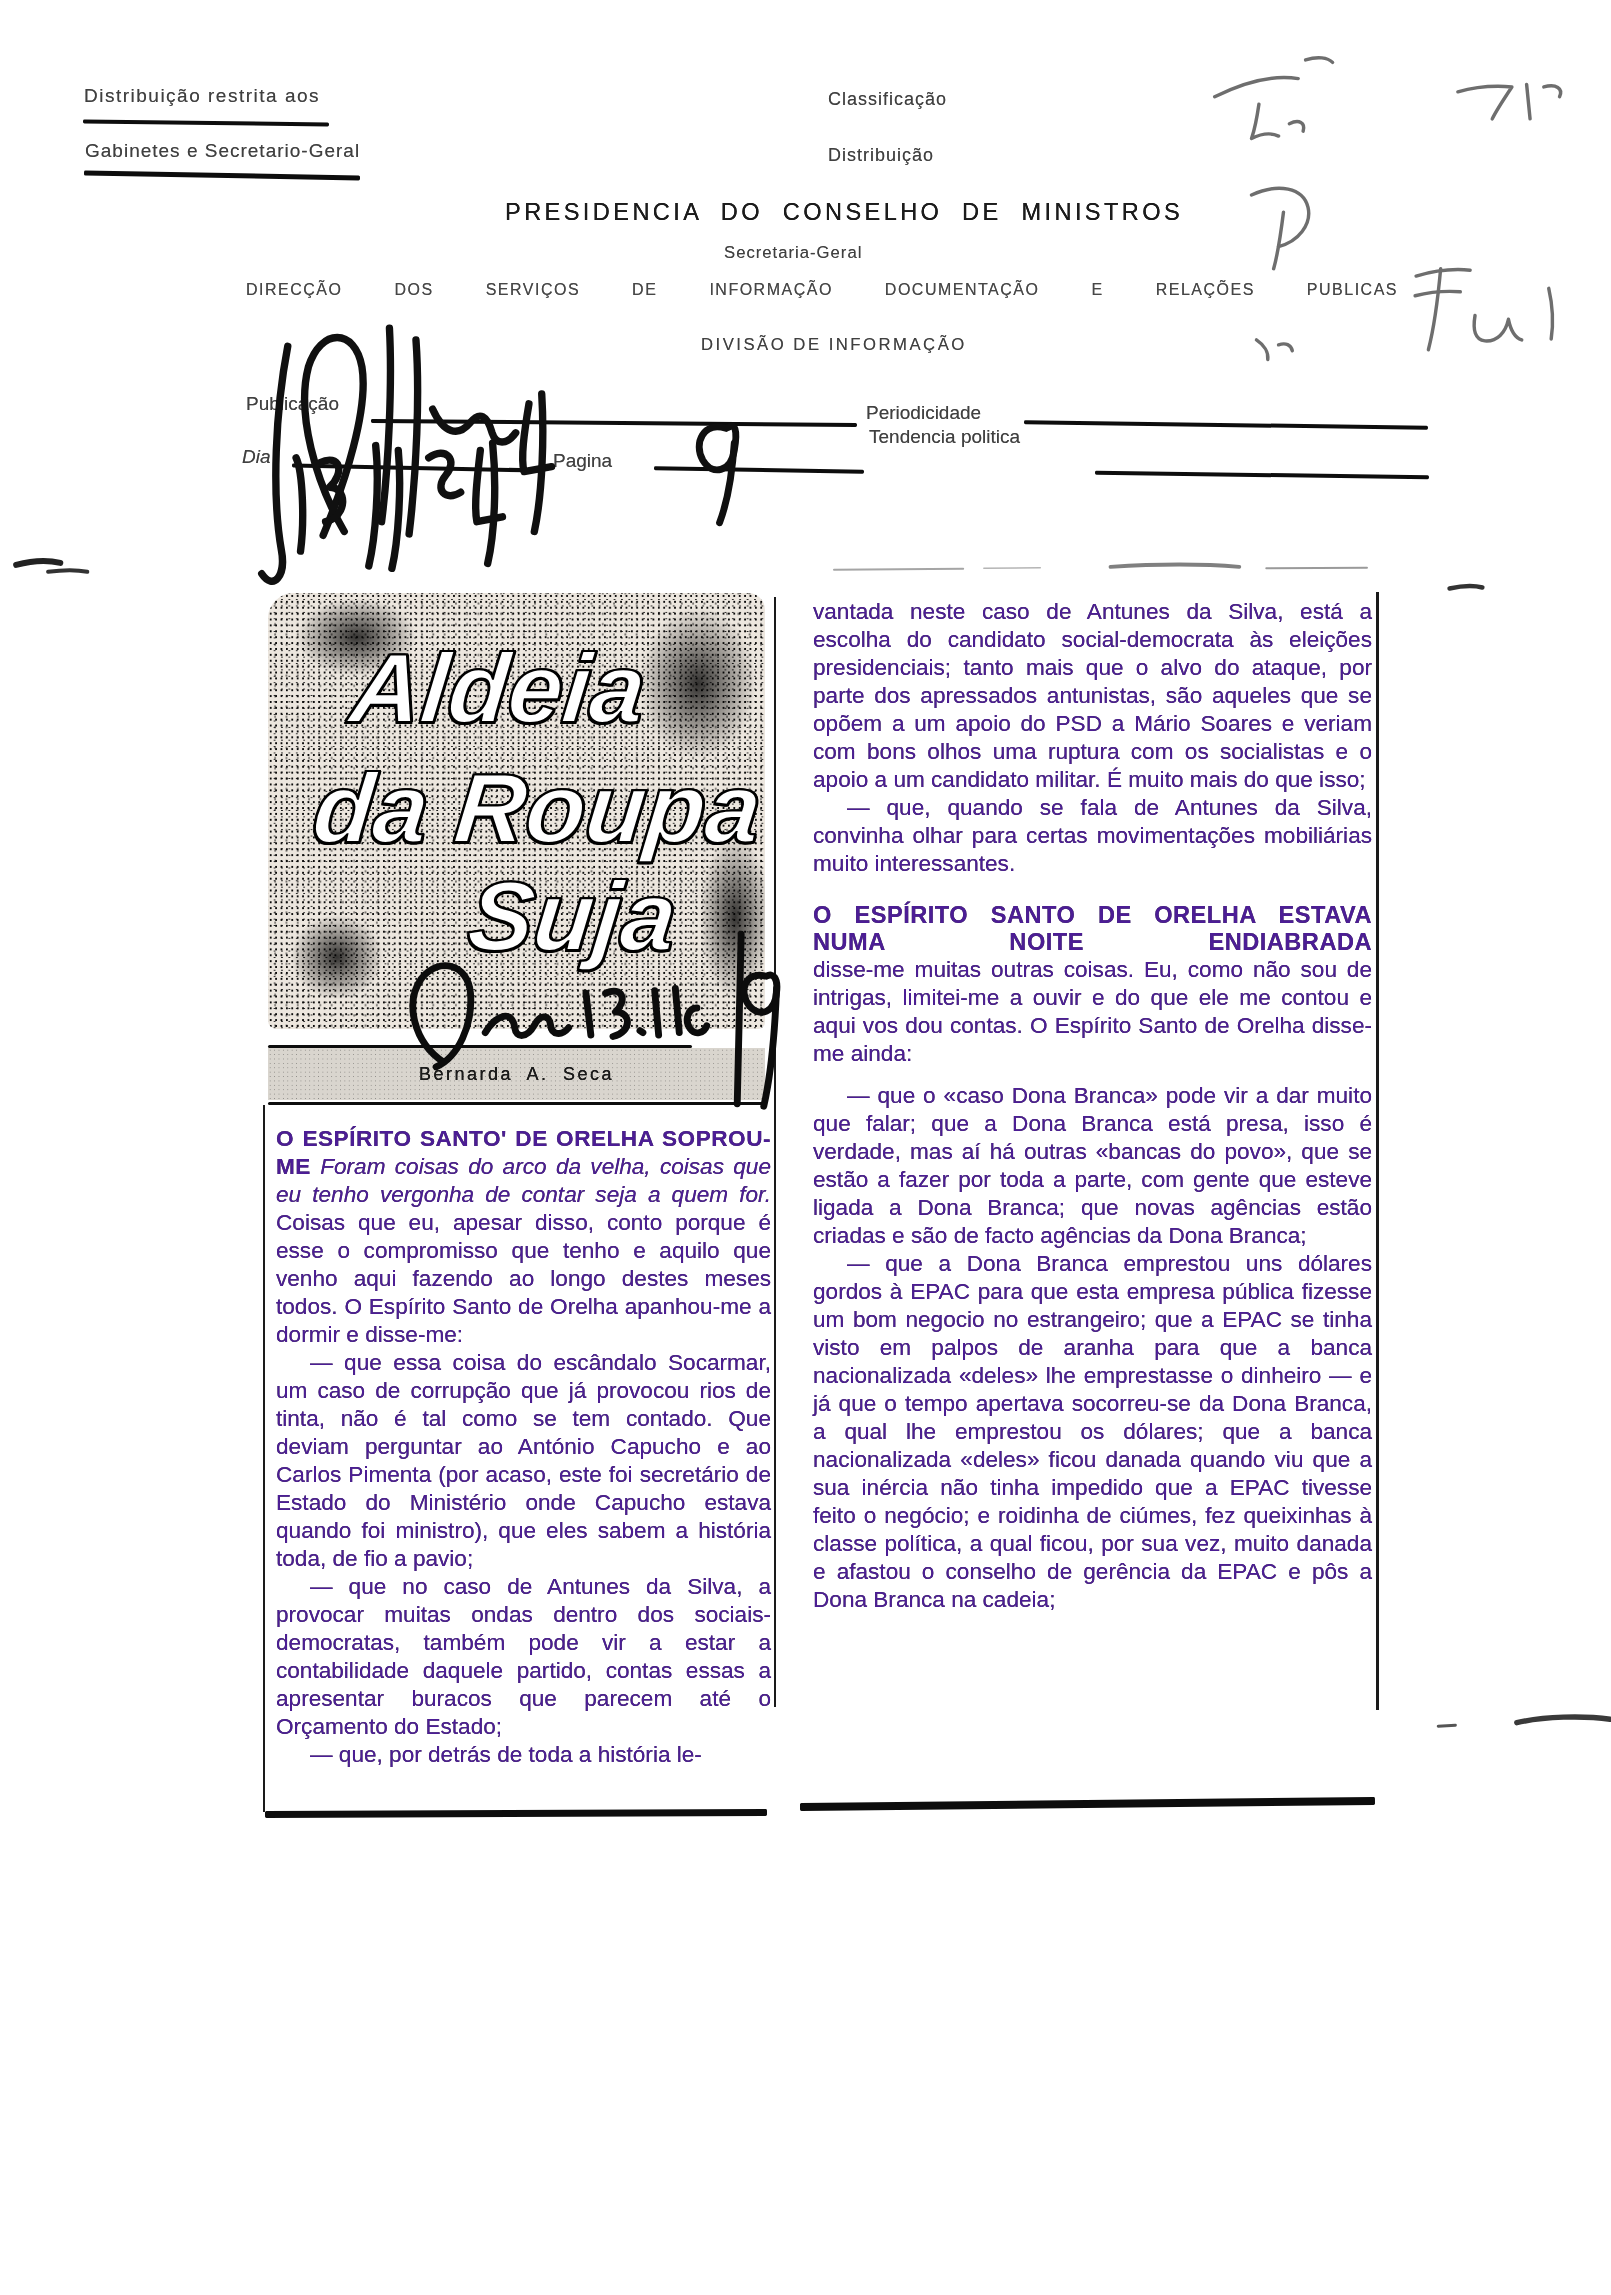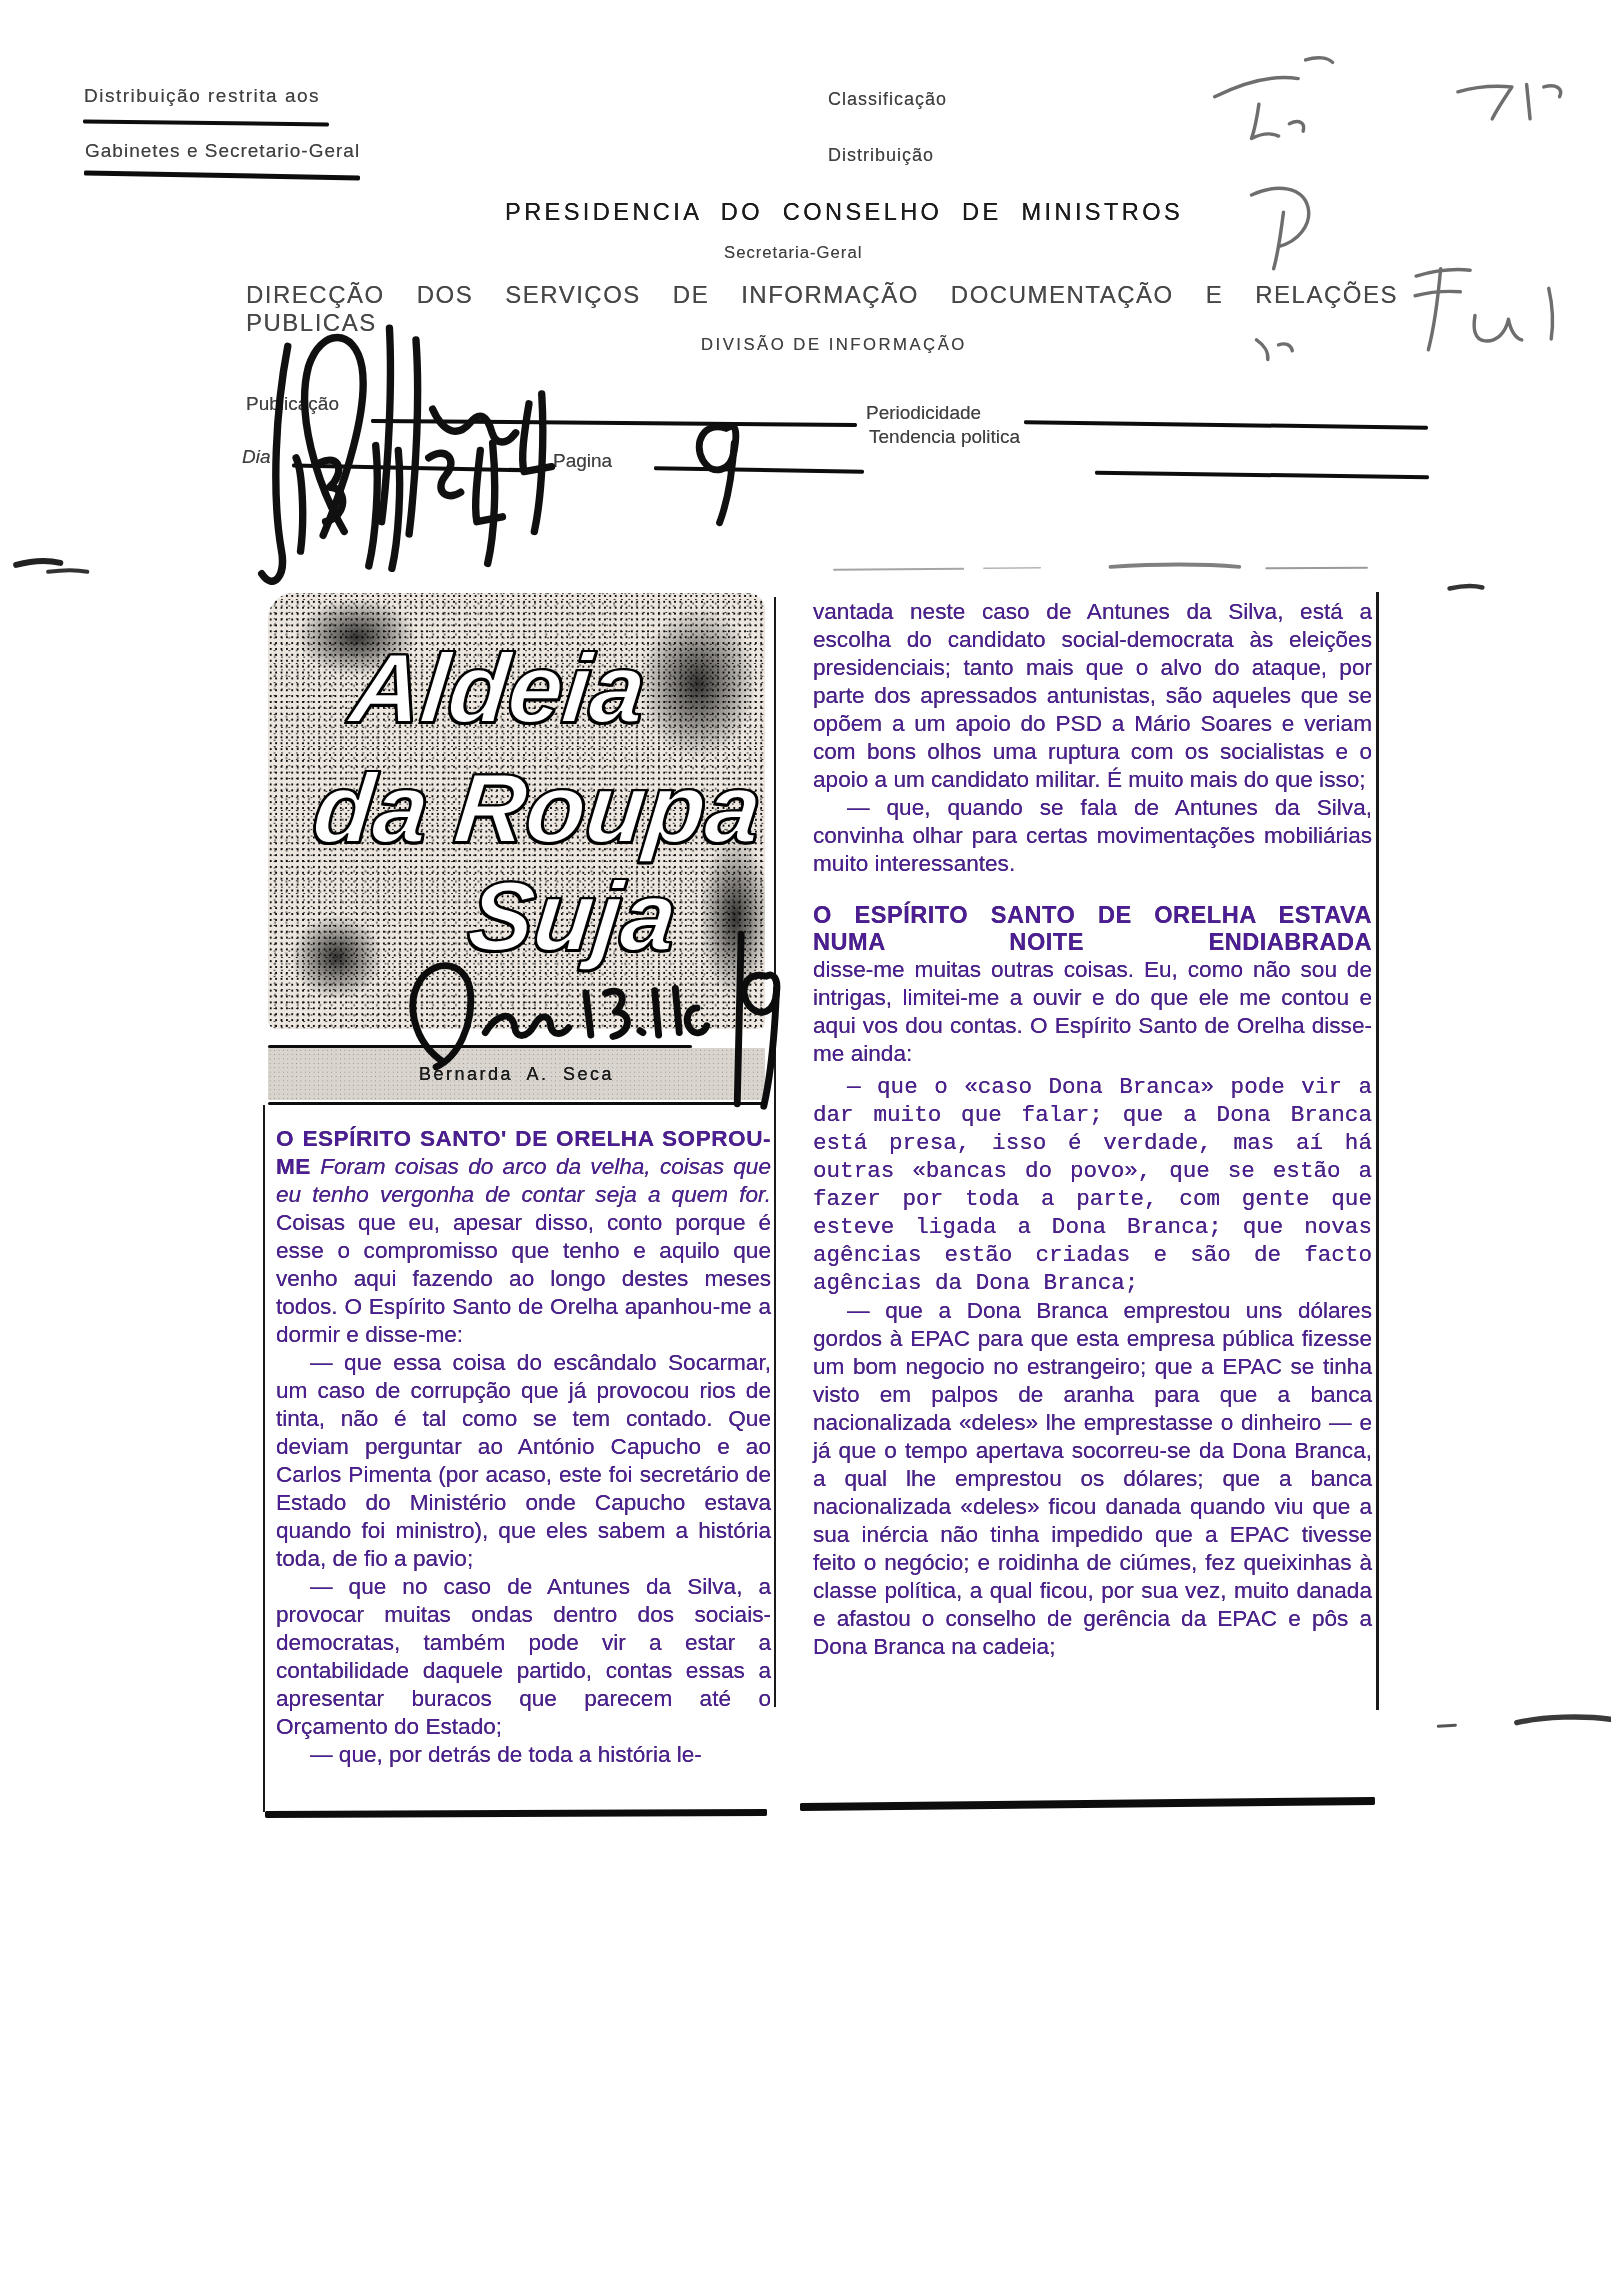--- a/index.html
+++ b/index.html
@@ -2,21 +2,21 @@
 <html style="font-size:7.9px"><head>
 <meta charset="utf-8">
 <style>
   html,body{margin:0;padding:0;background:#e8e8e8;}
   .page{position:relative;width:1612px;height:2295px;background:#ffffff;overflow:hidden;
         font-family:"Liberation Sans",sans-serif;color:#111;}
   .abs{position:absolute;}
   .faded{color:#404040;text-shadow:0 0 0.5px #8a8a8a;}
   .line{position:absolute;background:#0d0d0d;border-radius:1.5px;}
   .orgtitle{font-size:23.6px;letter-spacing:3.4px;word-spacing:9.8px;color:#1c1c1c;text-shadow:0 0 0.5px #000;}
-  .direccao{font-size:24px;letter-spacing:1.5px;word-spacing:14.7px;color:#474747;text-shadow:0 0 0.5px #777;
+  .direccao{font-size:16px;letter-spacing:1.5px;word-spacing:14.7px;color:#474747;text-shadow:0 0 0.5px #777;
             width:1152px;text-align:justify;text-align-last:justify;}
   .flabel{font-size:19px;}
   
   .photo-box{position:absolute;left:268px;top:593px;width:497px;height:436px;
      border-radius:25.5px 16.7px 6.9px 8.8px;
      background-color:#ece6de;
      background-image:
        radial-gradient(#0a0a0a 0.8px, transparent 1.1px),
        radial-gradient(#1d1d1d 0.7px, transparent 0.9px),
        radial-gradient(rgba(0,0,0,.5) 1px, transparent 1.3px);
@@ -101,21 +101,21 @@
     <p class="dash">— que essa coisa do escândalo Socarmar, um caso de corrupção que já provocou rios de tinta, não é tal como se tem contado. Que deviam perguntar ao António Capucho e ao Carlos Pimenta (por acaso, este foi secretário de Estado do Ministério onde Capucho estava quando foi ministro), que eles sabem a história toda, de fio a pavio;</p>
     <p class="dash">— que no caso de Antunes da Silva, a provocar muitas ondas dentro dos sociais-democratas, também pode vir a estar a contabilidade daquele partido, contas essas a apresentar buracos que parecem até o Orçamento do Estado;</p>
     <p class="dash">— que, por detrás de toda a história le-</p>
   </div>
 
   <div class="newscol" style="left:813px;top:598px;width:559px;">
     <p>vantada neste caso de Antunes da Silva, está a escolha do candidato social-democrata às eleições presidenciais; tanto mais que o alvo do ataque, por parte dos apressados antunistas, são aqueles que se opõem a um apoio do PSD a Mário Soares e veriam com bons olhos uma ruptura com os socialistas e o apoio a um candidato militar. É muito mais do que isso;</p>
     <p class="dash">— que, quando se fala de Antunes da Silva, convinha olhar para certas movimentações mobiliárias muito interessantes.</p>
     <p class="subhead">O ESPÍRITO SANTO DE ORELHA ESTAVA NUMA NOITE ENDIABRADA</p>
     <p>disse-me muitas outras coisas. Eu, como não sou de intrigas, limitei-me a ouvir e do que ele me contou e aqui vos dou contas. O Espírito Santo de Orelha disse-me ainda:</p>
-    <p class="dash" style="margin-top:5px;font-family:Liberation Mono, monospace;">— que o «caso Dona Branca» pode vir a dar muito que falar; que a Dona Branca está presa, isso é verdade, mas aí há outras «bancas do povo», que se estão a fazer por toda a parte, com gente que esteve ligada a Dona Branca; que novas agências estão criadas e são de facto agências da Dona Branca;</p>
+    <p class="dash" style="margin-top:14px;">— que o «caso Dona Branca» pode vir a dar muito que falar; que a Dona Branca está presa, isso é verdade, mas aí há outras «bancas do povo», que se estão a fazer por toda a parte, com gente que esteve ligada a Dona Branca; que novas agências estão criadas e são de facto agências da Dona Branca;</p>
     <p class="dash">— que a Dona Branca emprestou uns dólares gordos à EPAC para que esta empresa pública fizesse um bom negocio no estrangeiro; que a EPAC se tinha visto em palpos de aranha para que a banca nacionalizada «deles» lhe emprestasse o dinheiro — e já que o tempo apertava socorreu-se da Dona Branca, a qual lhe emprestou os dólares; que a banca nacionalizada «deles» ficou danada quando viu que a sua inércia não tinha impedido que a EPAC tivesse feito o negócio; e roidinha de ciúmes, fez queixinhas à classe política, a qual ficou, por sua vez, muito danada e afastou o conselho de gerência da EPAC e pôs a Dona Branca na cadeia;</p>
   </div>
 
   <svg class="hw" viewBox="0 0 3280 4672">
     <g fill="none" stroke="#101010" stroke-width="15" stroke-linecap="round" stroke-linejoin="round">
       <path d="M585 705 C560 835 552 1005 572 1120 C582 1172 556 1204 532 1168"></path>
       <path d="M700 1082 C642 982 602 842 627 747 C652 667 722 667 736 747 C750 832 702 982 657 1090"></path>
       <path d="M792 668 C798 782 790 952 776 1062"></path>
       <path d="M846 692 C854 802 847 962 832 1087"></path>
       <path d="M880 833 C902 882 932 890 956 861 C976 836 991 846 1001 881 C1009 906 1031 906 1049 881"></path>

